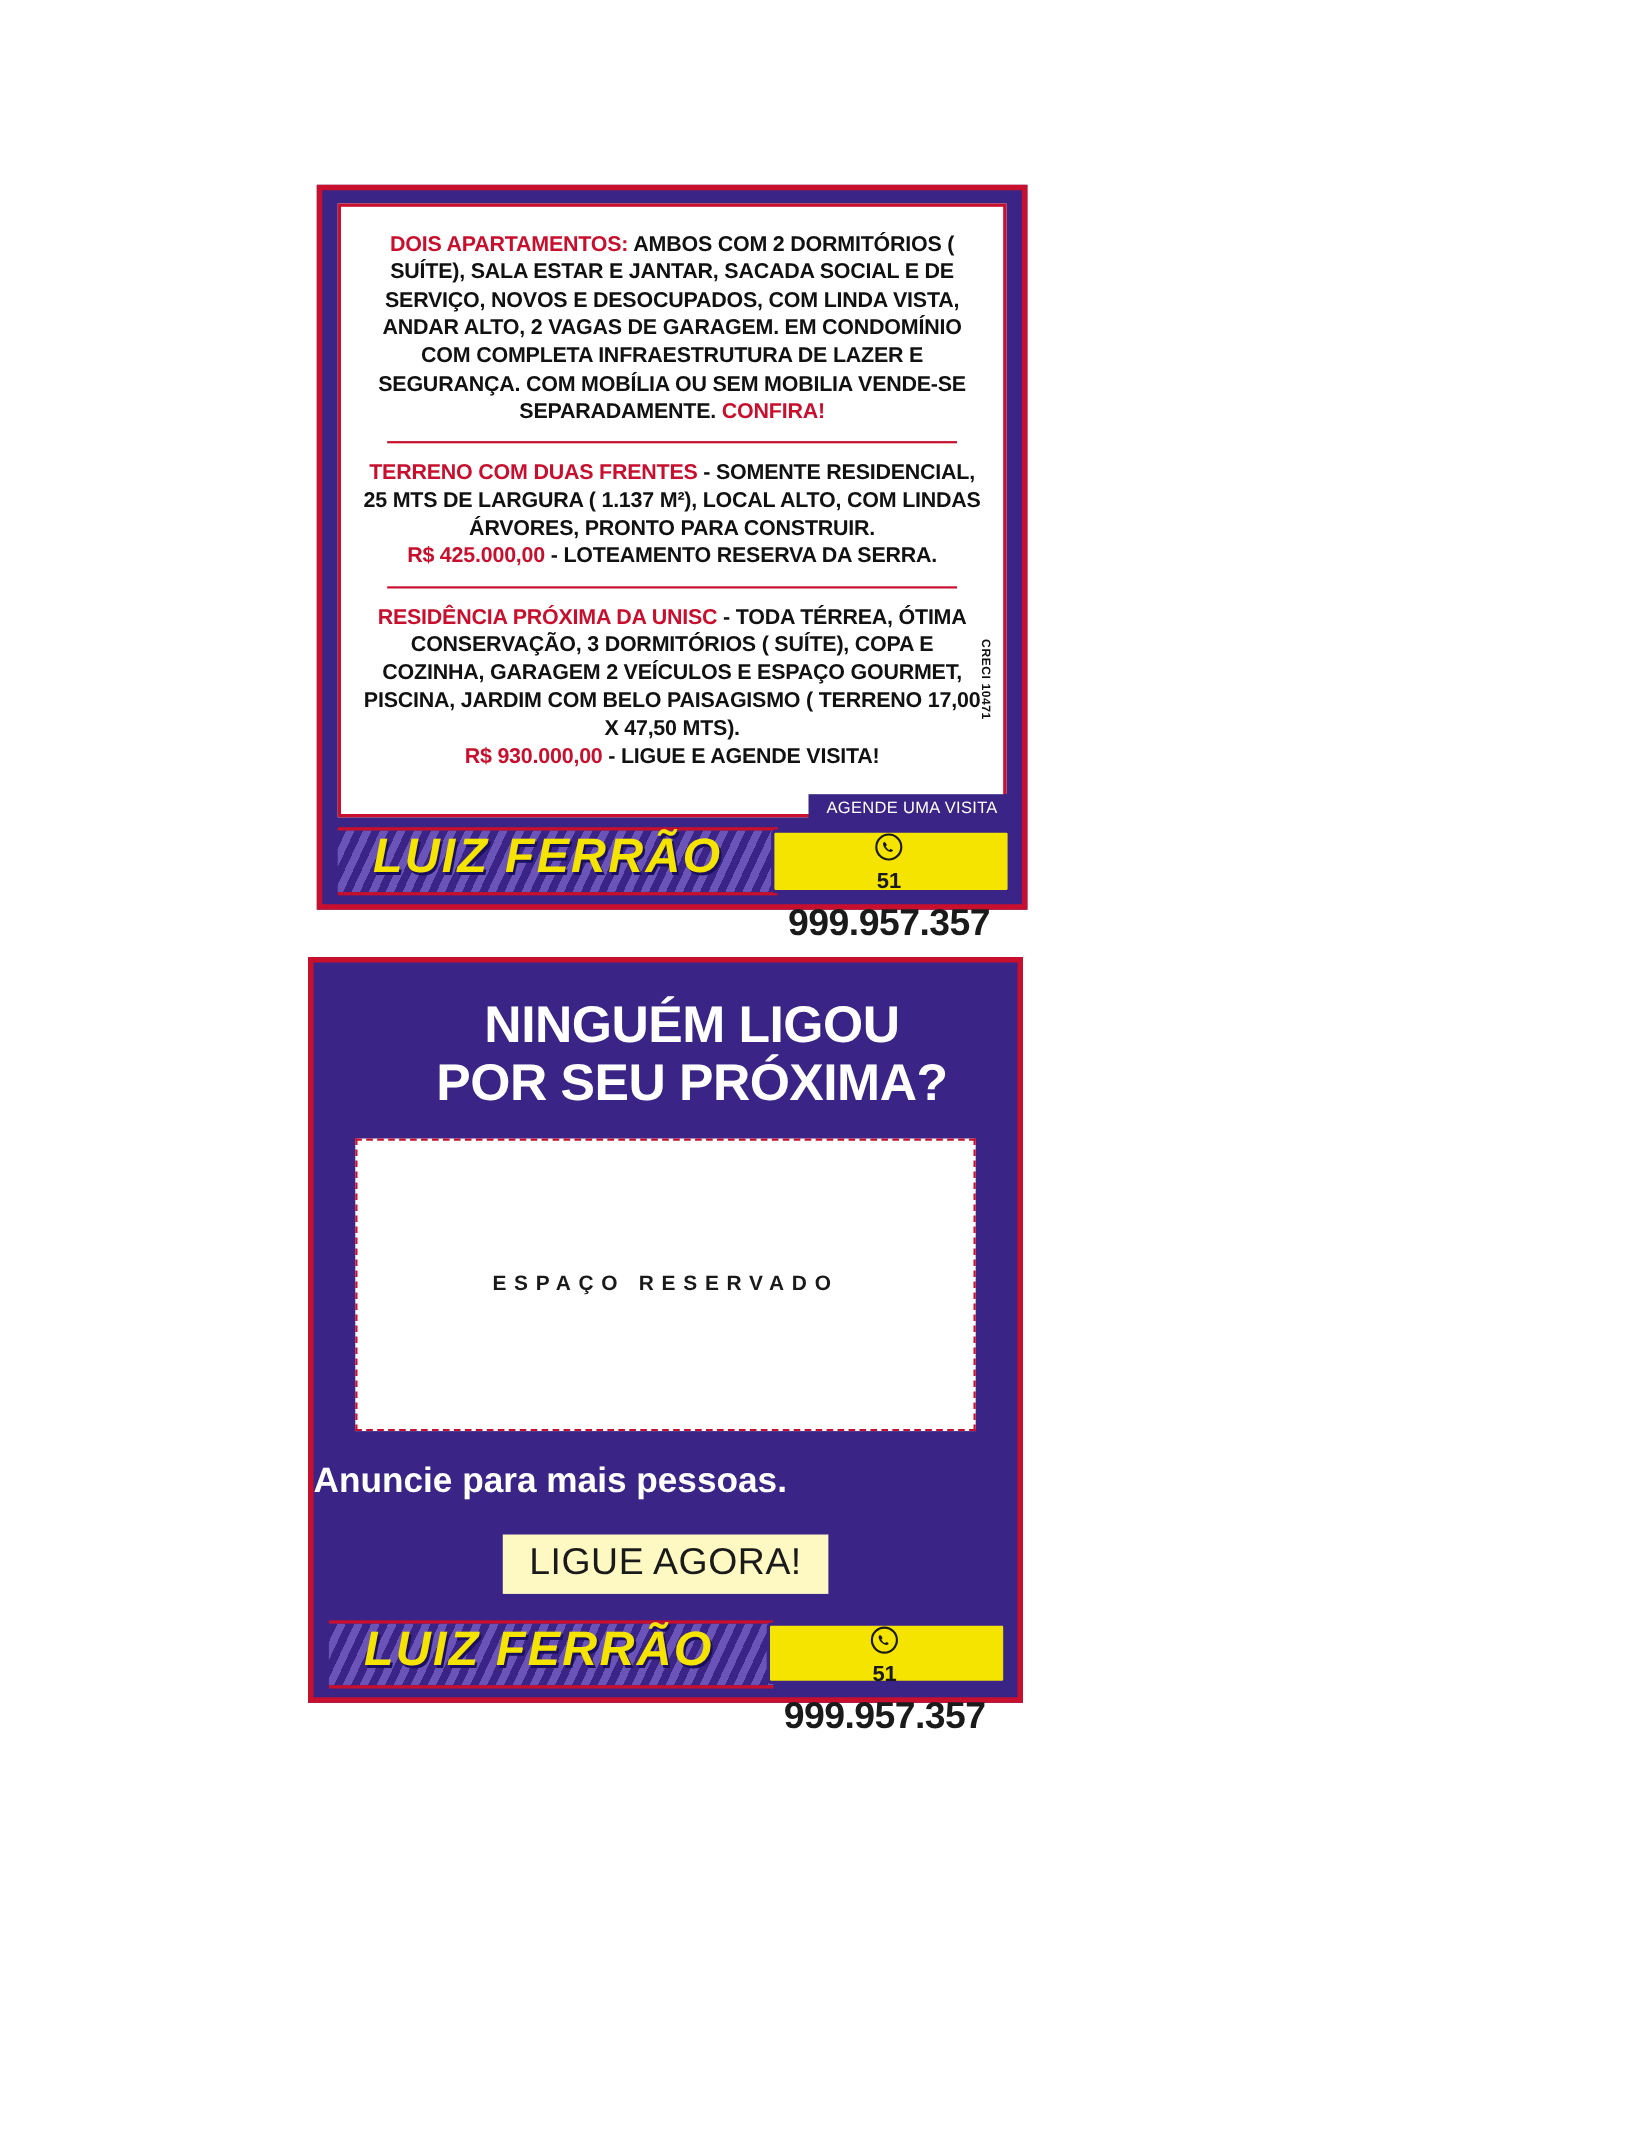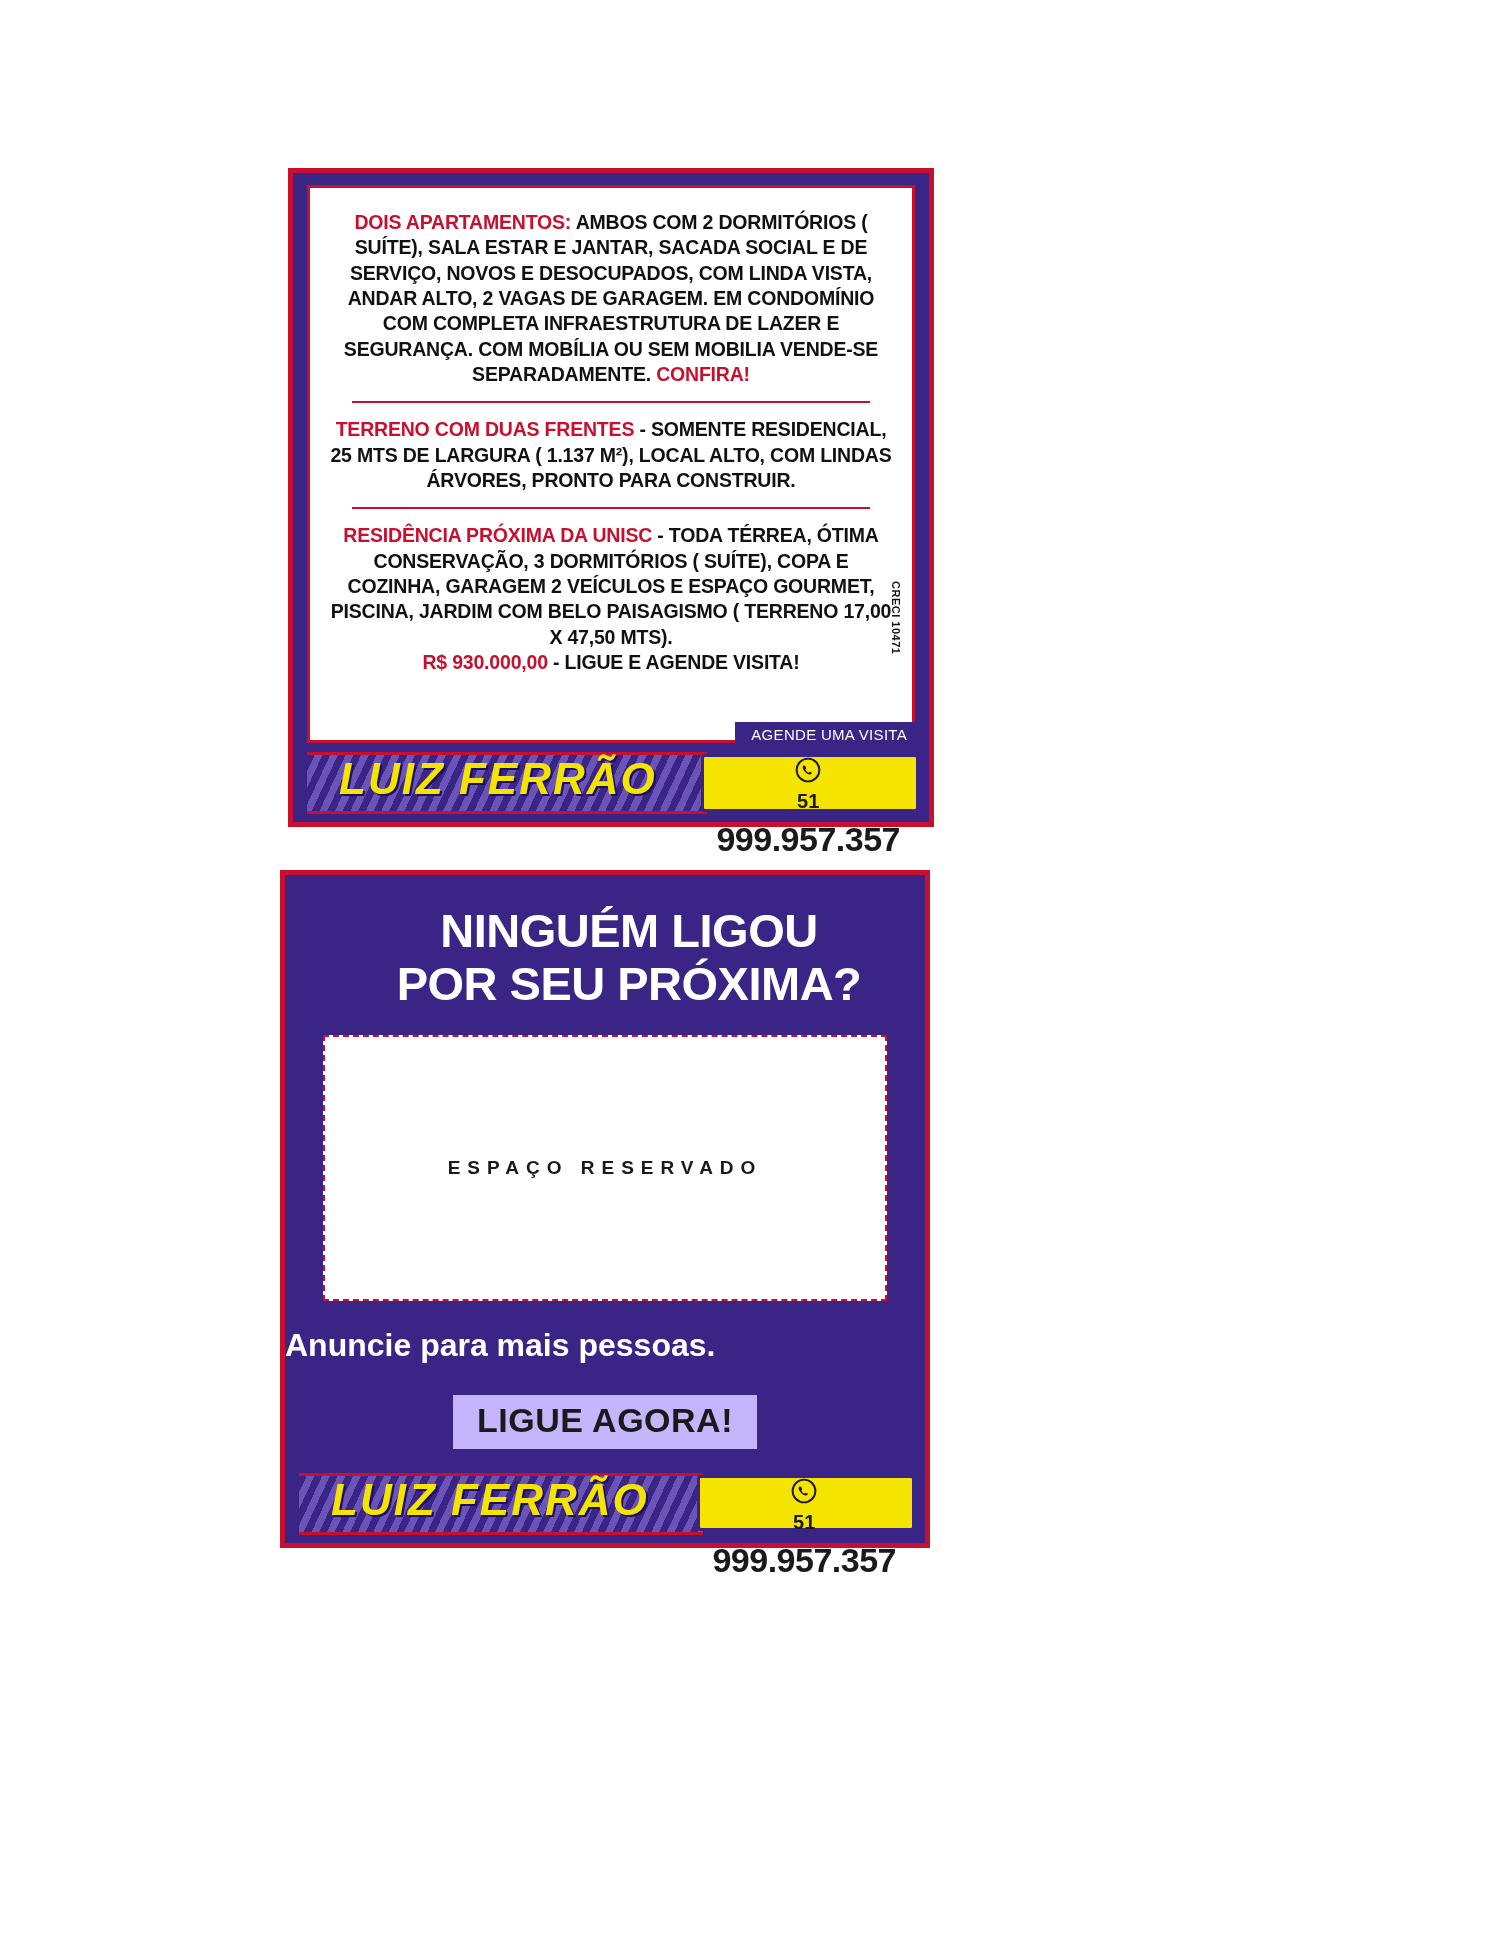--- a/index.html
+++ b/index.html
@@ -187,23 +187,23 @@
     text-align: left;
     color: #ffffff;
     font-weight: bold;
     font-size: 32px;
   }
   .cta {
     position: absolute;
     left: 50%;
     transform: translateX(-50%);
     top: 520px;
-    background: #c4b5fd;
-    color: #1a1a1a;
-    font-weight: bold;
+    background: #fef9c3;
+    color: #1a1a1a;
+    font-weight: normal;
     font-size: 34px;
     padding: 6px 24px 9px 24px;
     letter-spacing: 0.5px;
   }
   .ad2 .footer { height: 80px; }
   .ad2 .stripes { width: 404px; }
   .ad2 .phone-box { bottom: 12px; height: 56px; }
 </style>
 </head>
 <body>
@@ -215,20 +215,23 @@
     <div class="ad1-inner">
 
       <div class="listing">
         <span class="hl">DOIS APARTAMENTOS:</span><span> AMBOS COM 2 DORMITÓRIOS ( SUÍTE), SALA ESTAR E JANTAR, SACADA SOCIAL E DE SERVIÇO, NOVOS E DESOCUPADOS, COM LINDA VISTA, ANDAR ALTO, 2 VAGAS DE GARAGEM. EM CONDOMÍNIO COM COMPLETA INFRAESTRUTURA DE LAZER E SEGURANÇA. COM MOBÍLIA OU SEM MOBILIA VENDE-SE SEPARADAMENTE. </span><span class="hl">CONFIRA!</span>
       </div>
 
       <hr class="sep">
 
       <div class="listing">
         <span class="hl">TERRENO COM DUAS FRENTES</span><span> - SOMENTE RESIDENCIAL, 25 MTS DE LARGURA ( 1.137 M²), LOCAL ALTO, COM LINDAS ÁRVORES, PRONTO PARA CONSTRUIR.</span>
+        <div>
+          <span class="hl">R$ 425.000,00</span><span> - LOTEAMENTO RESERVA DA SERRA.</span>
+        </div>
       </div>
 
       <hr class="sep">
 
       <div class="listing">
         <span class="hl">RESIDÊNCIA PRÓXIMA DA UNISC</span><span> - TODA TÉRREA, ÓTIMA CONSERVAÇÃO, 3 DORMITÓRIOS ( SUÍTE), COPA E COZINHA, GARAGEM 2 VEÍCULOS E ESPAÇO GOURMET, PISCINA, JARDIM COM BELO PAISAGISMO ( TERRENO 17,00 X 47,50 MTS).</span>
         <div>
           <span class="hl">R$ 930.000,00</span><span> - LIGUE E AGENDE VISITA!</span>
         </div>
       </div>

